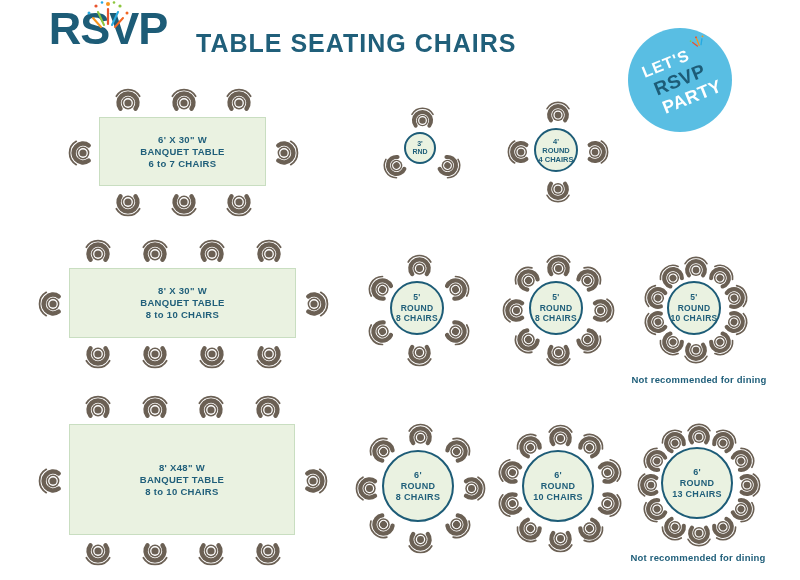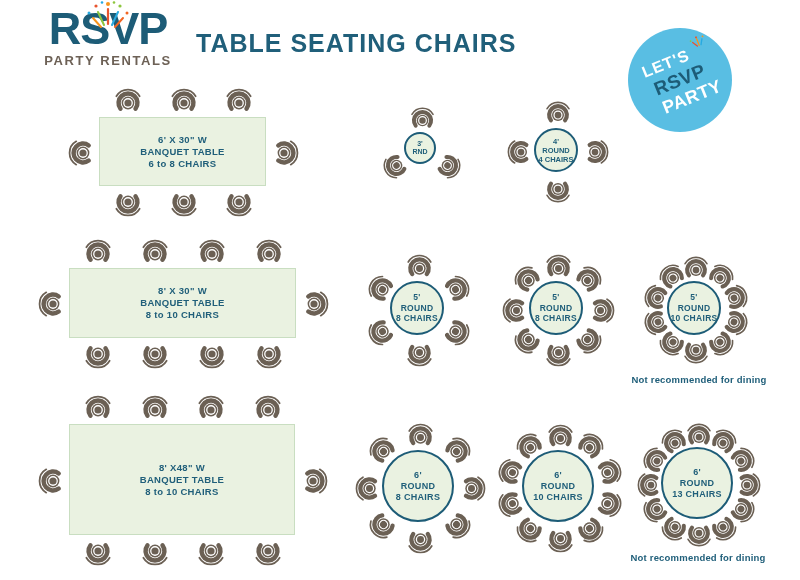--- a/index.html
+++ b/index.html
@@ -39,21 +39,20 @@
   .lbl-l{font-size:9px;line-height:11px}
   .chair-wrap{position:absolute;z-index:-1}
   .note{position:absolute;width:160px;text-align:center;color:var(--teal,#205F7A);
         font-size:9.5px;font-weight:bold;letter-spacing:.2px}
 </style>
 </head>
 <body>
 
 <div class="logo">
   <div class="brand">RSVP</div>
-  <div class="tagline">PARTY RENTALS</div>
 </div>
 <svg class="burst" viewBox="0 0 44 30">
   <path d="M22 24 L22 9" stroke="#E8542F" stroke-width="2.2" stroke-linecap="round" fill="none"></path>
   <path d="M18 25 L12 12" stroke="#8DC63F" stroke-width="2" stroke-linecap="round" fill="none"></path>
   <path d="M26 25 L32 12" stroke="#27AAE1" stroke-width="2" stroke-linecap="round" fill="none"></path>
   <path d="M15 27 L7 18" stroke="#F7941D" stroke-width="2" stroke-linecap="round" fill="none"></path>
   <path d="M29 27 L37 18" stroke="#F26522" stroke-width="2" stroke-linecap="round" fill="none"></path>
   <circle cx="22" cy="4" r="2" fill="#F7941D"></circle>
   <circle cx="10" cy="6" r="1.6" fill="#E8542F"></circle>
   <circle cx="34" cy="6" r="1.6" fill="#8DC63F"></circle>
@@ -77,21 +76,21 @@
     </svg>
     <div class="badge-l2">RSVP</div>
     <div class="badge-l3">PARTY</div>
   </div>
 </div>
 
 <div class="tbl rect" style="left:99px;top:117px;width:167px;height:69px">
   <div class="lbl lbl-banquet">
     <div>6' X 30" W</div>
     <div>BANQUET TABLE</div>
-    <div>6 to 8 CHAIRS</div>
+    <div>6 to 7 CHAIRS</div>
   </div>
 <div class="chair-wrap" style="left: 11.8333px; top: -31px; width: 32px; height: 32px; transform: rotate(0deg);"><svg viewBox="-20 -20 40 40" width="100%" height="100%">
         <path d="M -14.55 -8.4 A 16.8 16.8 0 0 1 14.55 -8.4" fill="none" stroke="#6B6054" stroke-width="2.2" stroke-linecap="round"></path>
         <path d="M -9.42 7.1 A 11.8 11.8 0 1 1 9.42 7.1" fill="none" stroke="#6B6054" stroke-width="5.6" stroke-linecap="round"></path>
         <circle r="8" fill="#6B6054"></circle>
         <circle r="5.3" fill="none" stroke="#fff" stroke-width="1.6"></circle>
       </svg></div>
     <div class="chair-wrap" style="left: 67.5px; top: -31px; width: 32px; height: 32px; transform: rotate(0deg);"><svg viewBox="-20 -20 40 40" width="100%" height="100%">
         <path d="M -14.55 -8.4 A 16.8 16.8 0 0 1 14.55 -8.4" fill="none" stroke="#6B6054" stroke-width="2.2" stroke-linecap="round"></path>
         <path d="M -9.42 7.1 A 11.8 11.8 0 1 1 9.42 7.1" fill="none" stroke="#6B6054" stroke-width="5.6" stroke-linecap="round"></path>

